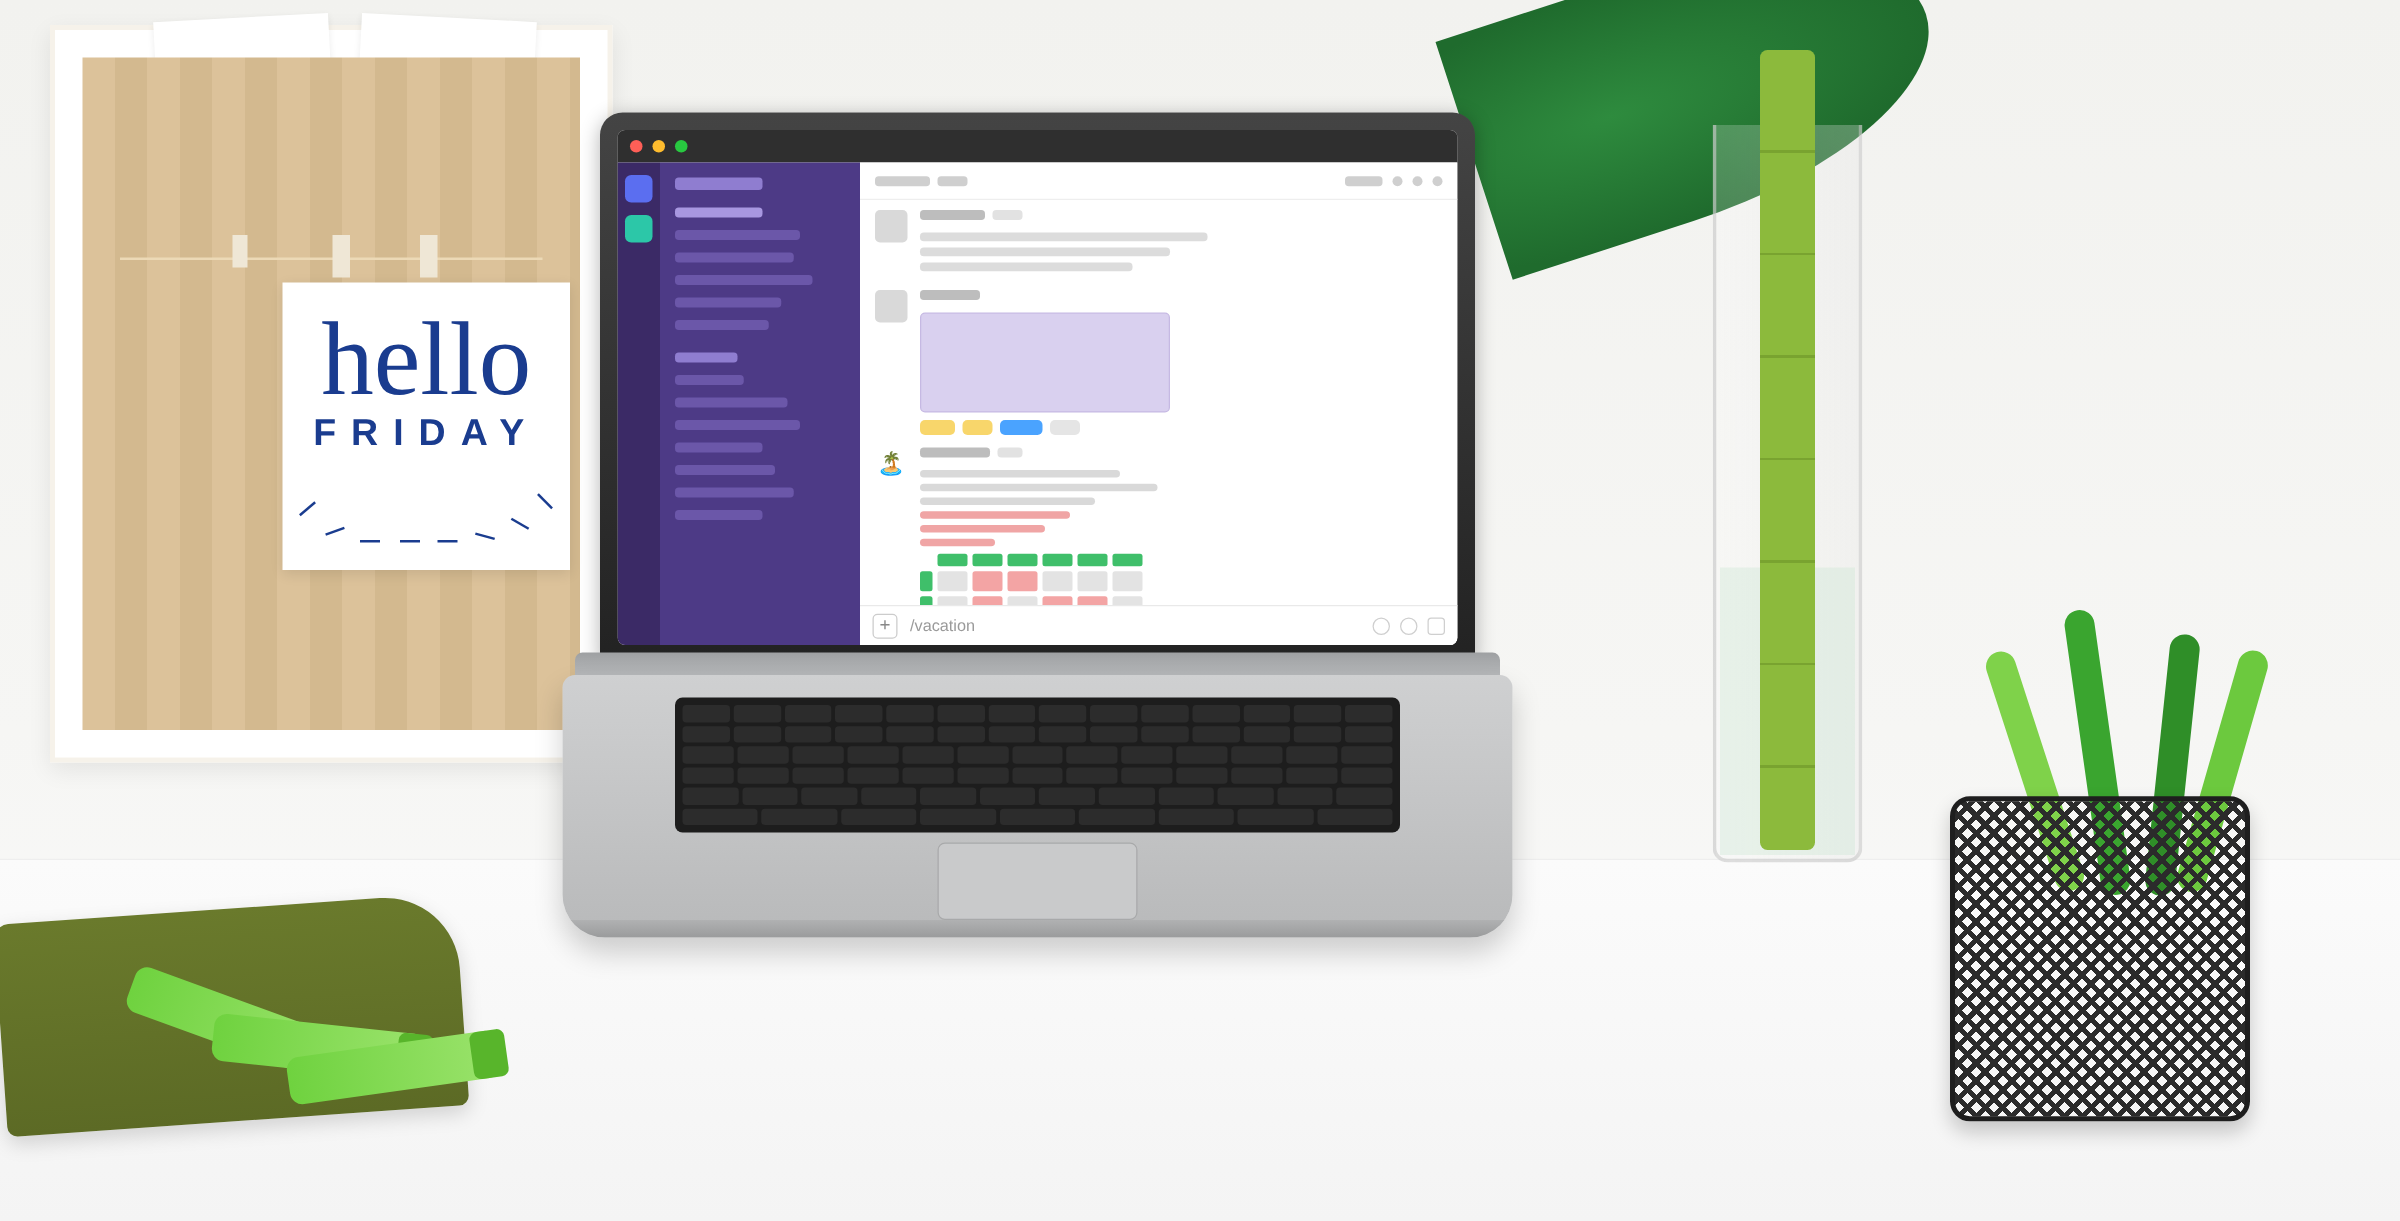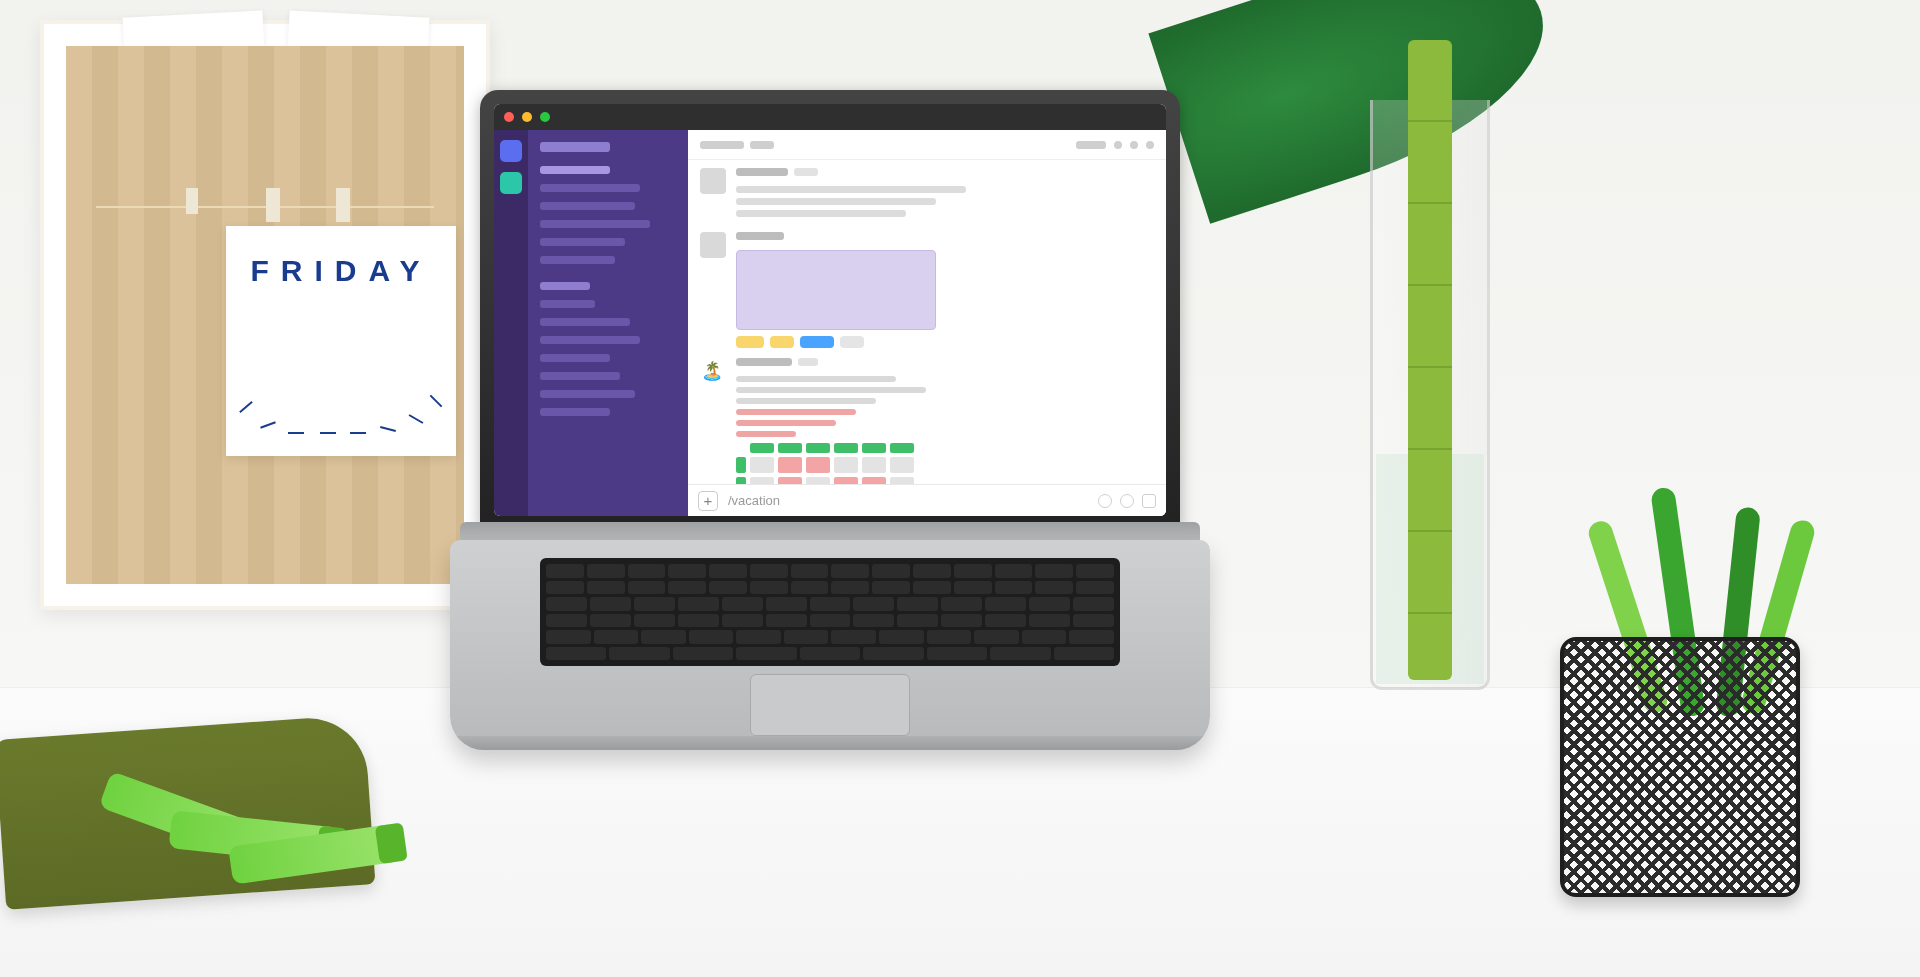--- a/index.html
+++ b/index.html
@@ -118,20 +118,21 @@
   <div class="board-top-cards">
       <div class="tc"></div>
       <div class="tc" style="transform:rotate(3deg)"></div>
     </div>
   <div class="board">
     <div class="string"></div>
     <div class="clip c1"></div>
       <div class="clip c2"></div>
       <div class="clip c3"></div>
     <div class="note">
+      <div class="hello">hello</div>
       <div class="friday">FRIDAY</div>
       <div class="rays">
           <span></span>
           <span></span>
           <span></span>
           <span></span>
           <span></span>
           <span></span>
           <span></span>
           <span></span>

